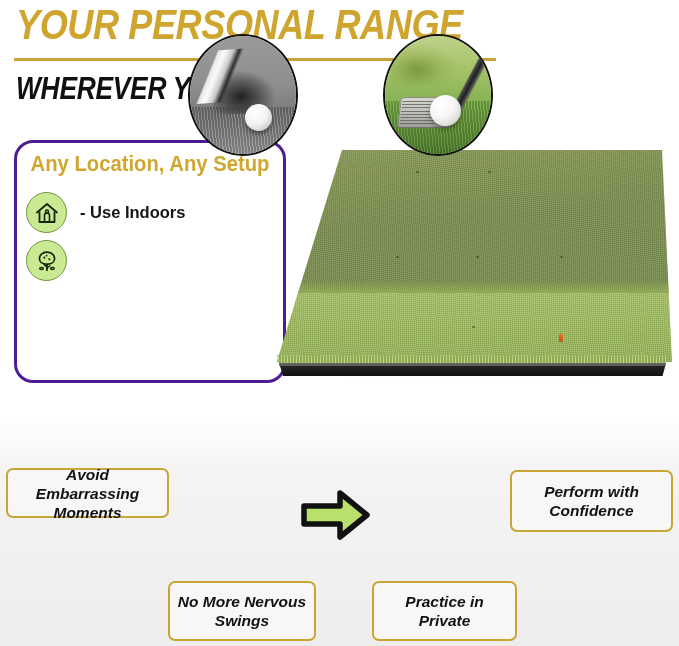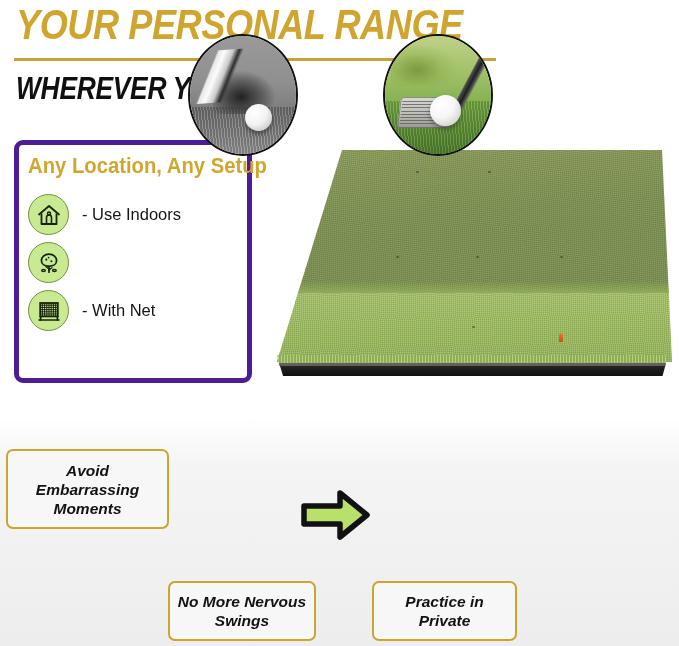--- a/index.html
+++ b/index.html
@@ -33,22 +33,22 @@
     font-weight:700;font-style:italic;
     font-size:31px;line-height:34px;
     letter-spacing:-0.3px;
     color:#101010;
     transform:scaleX(0.85);transform-origin:left center;
     white-space:nowrap;
   }
 
   
   .feature-box{
-    position:absolute;left:14px;top:140px;width:238px;height:243px;
-    border:5px solid #4c1d95;border-radius:9px;background:#fff;
+    position:absolute;left:14px;top:140px;width:272px;height:243px;
+    border:3px solid #4c1d95;border-radius:19px;background:#fff;
     box-sizing:border-box;
   }
   .feature-title{
     position:absolute;left:0;right:0;top:8px;
     text-align:center;
     font-family:"Liberation Sans", sans-serif;
     font-weight:700;font-style:normal;
     font-size:22px;line-height:26px;
     color:#cfa72f;
     transform:scaleX(0.92);
@@ -67,21 +67,21 @@
     background:#c9ea92;
     border:1.6px solid #6f9438;
     display:flex;align-items:center;justify-content:center;
     box-sizing:border-box;
   }
   .f-icon svg{display:block;}
   .f-label{
     margin-left:13px;
     font-family:"Liberation Sans", sans-serif;
     font-size:16.5px;
-    font-weight:400;
+    font-weight:700;
     color:#151515;
     white-space:nowrap;
   }
 
   
   .mat-stage{
     position:absolute;left:272px;top:150px;width:400px;height:245px;
   }
   .mat-shadow{
     position:absolute;left:18px;top:198px;width:360px;height:26px;
@@ -197,21 +197,21 @@
     background:#f7f7f7;
     box-sizing:border-box;
     display:flex;align-items:center;justify-content:center;
     text-align:center;
     font-family:"Liberation Sans", sans-serif;
     font-weight:700;font-style:italic;
     font-size:15.5px;line-height:19px;
     color:#121212;
     padding:2px 6px;
   }
-  .tbox-left{left:6px;top:449px;width:163px;height:80px;}
+  .tbox-left{left:6px;top:468px;width:163px;height:50px;}
   .tbox-right{left:510px;top:470px;width:163px;height:62px;}
   .tbox-mid-left{left:168px;top:581px;width:148px;height:60px;}
   .tbox-mid-right{left:372px;top:581px;width:145px;height:60px;}
 </style>
 </head>
 <body>
 
 <div id="page">
 
   <div class="hero-title">YOUR PERSONAL RANGE</div>
@@ -244,34 +244,20 @@
             <circle cx="10.3" cy="9.6" r="1.05" fill="#16240c"></circle>
             <circle cx="15.4" cy="11.3" r="1.05" fill="#16240c"></circle>
             <circle cx="12.6" cy="7.6" r="0.85" fill="#16240c"></circle>
             <ellipse cx="7.5" cy="20.4" rx="1.9" ry="1.1" fill="none" stroke="#16240c" stroke-width="1.3"></ellipse>
             <ellipse cx="18.4" cy="20.6" rx="1.9" ry="1.1" fill="none" stroke="#16240c" stroke-width="1.3"></ellipse>
           </svg>
         </span>
       </div>
 
 
-      <div class="feature-row">
-        <span class="f-icon">
-          <svg width="26" height="26" viewBox="0 0 26 26">
-            <rect x="4.2" y="5" width="17.6" height="13.4" fill="none" stroke="#16240c" stroke-width="1.8"></rect>
-            <g stroke="#16240c" stroke-width="0.95">
-              <path d="M6.4 5 V18.4 M8.6 5 V18.4 M10.8 5 V18.4 M13 5 V18.4 M15.2 5 V18.4 M17.4 5 V18.4 M19.6 5 V18.4"></path>
-              <path d="M4.2 7.2 H21.8 M4.2 9.4 H21.8 M4.2 11.6 H21.8 M4.2 13.8 H21.8 M4.2 16 H21.8"></path>
-            </g>
-            <path d="M4.6 18.4 V22 M21.4 18.4 V22" fill="none" stroke="#16240c" stroke-width="1.7" stroke-linecap="round"></path>
-            <path d="M3 22 H23" fill="none" stroke="#16240c" stroke-width="1.5" stroke-linecap="round"></path>
-          </svg>
-        </span>
-        <span class="f-label">- With Net</span>
-      </div>
 
     </div>
   </div>
 
   <div class="mat-stage">
     <div class="mat-shadow"></div>
     <div class="mat-wrap">
       <div class="mat-top">
         <div class="turf-dark"></div>
         <div class="turf-blend"></div>
@@ -312,16 +298,17 @@
       <div class="color-spray"></div>
       <div class="color-grass"></div>
       <div class="color-shaft"></div>
       <div class="color-club-head"></div>
       <div class="color-grooves"></div>
       <div class="color-ball"></div>
     </div>
   </div>
 
   <div class="tbox tbox-left">Avoid Embarrassing Moments</div>
+  <div class="tbox tbox-right">Perform with Confidence</div>
   <div class="tbox tbox-mid-left">No More Nervous Swings</div>
   <div class="tbox tbox-mid-right">Practice in Private</div>
 
 </div>
 
 </body></html>

